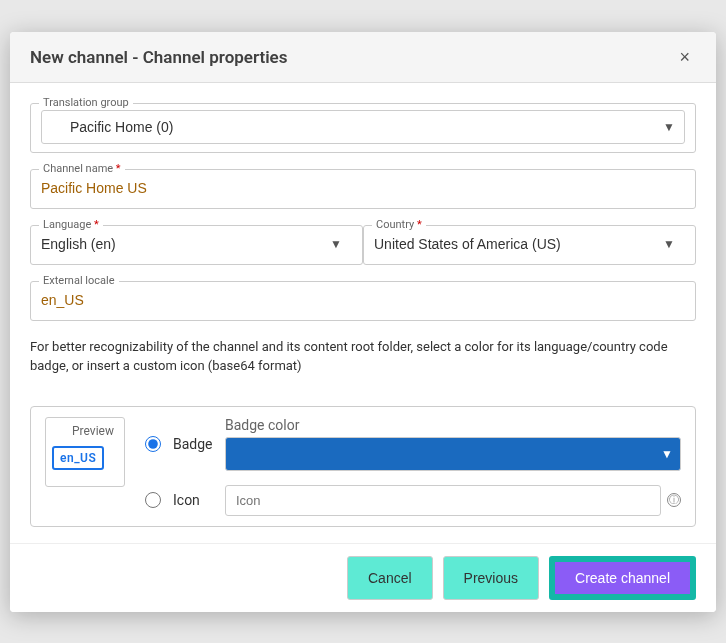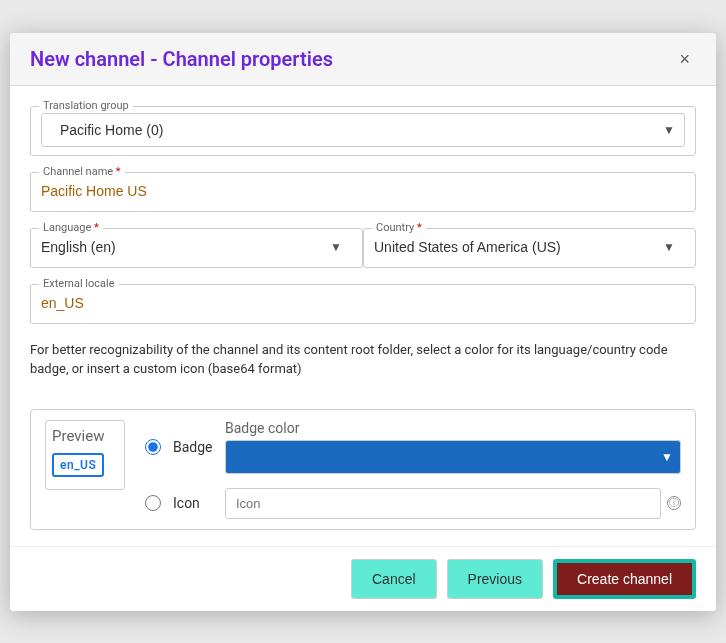--- a/index.html
+++ b/index.html
@@ -23,23 +23,23 @@
     }
     .dialog-header {
       background: #f5f5f5;
       padding: 14px 20px;
       display: flex;
       align-items: center;
       justify-content: space-between;
       border-bottom: 1px solid #ddd;
     }
     .dialog-title {
-      font-size: 20px;
+      font-size: 17px;
       font-weight: 600;
-      color: #6d28d9;
+      color: #404040;
     }
     .close-btn {
       background: none;
       border: none;
       font-size: 18px;
       cursor: pointer;
       color: #555;
       line-height: 1;
       padding: 2px 6px;
     }
@@ -63,21 +63,21 @@
       background: #f9f9f9;
       color: #777;
     }
     .field-select-wrapper {
       position: relative;
     }
     .field-select-wrapper select {
       width: 100%;
       border: 1px solid #ccc;
       border-radius: 3px;
-      padding: 8px 32px 8px 18px;
+      padding: 8px 32px 8px 28px;
       font-size: 14px;
       color: #333;
       background: #fff;
       appearance: none;
       outline: none;
       cursor: pointer;
     }
     .field-select-wrapper .chevron {
       position: absolute;
       right: 10px;
@@ -114,23 +114,24 @@
       border-radius: 3px;
       width: 80px;
       min-height: 70px;
       display: flex;
       flex-direction: column;
       align-items: flex-start;
       padding: 6px;
       position: relative;
     }
     .preview-label {
-      font-size: 15px;
+      font-size: 12px;
       color: #666;
       margin-bottom: 8px;
+      margin-left: 20px;
     }
     .locale-badge {
       border: 2px solid #1a73e8;
       border-radius: 3px;
       padding: 3px 6px;
       font-size: 12px;
       font-weight: 600;
       color: #1a73e8;
       background: #fff;
       letter-spacing: 0.5px;
@@ -230,22 +231,22 @@
       font-size: 14px;
       cursor: pointer;
       font-weight: 500;
     }
     .btn-secondary {
       background: #5eead4;
       border: 1px solid #ccc;
       color: #333;
     }
     .btn-primary {
-      background: #7f1d1d;
-      border: 4px solid #14b8a6;
+      background: #8b5cf6;
+      border: 6px solid #14b8a6;
       color: #fff;
     }
     .fieldset-border {
       border: 1px solid #ccc;
       border-radius: 3px;
       padding: 6px 10px 8px;
       position: relative;
     }
     .fieldset-legend {
       font-size: 11px;

